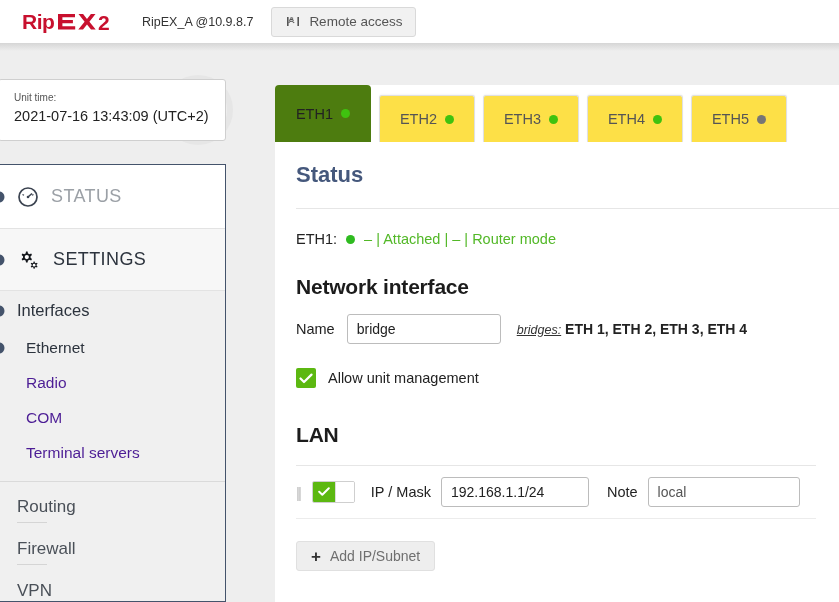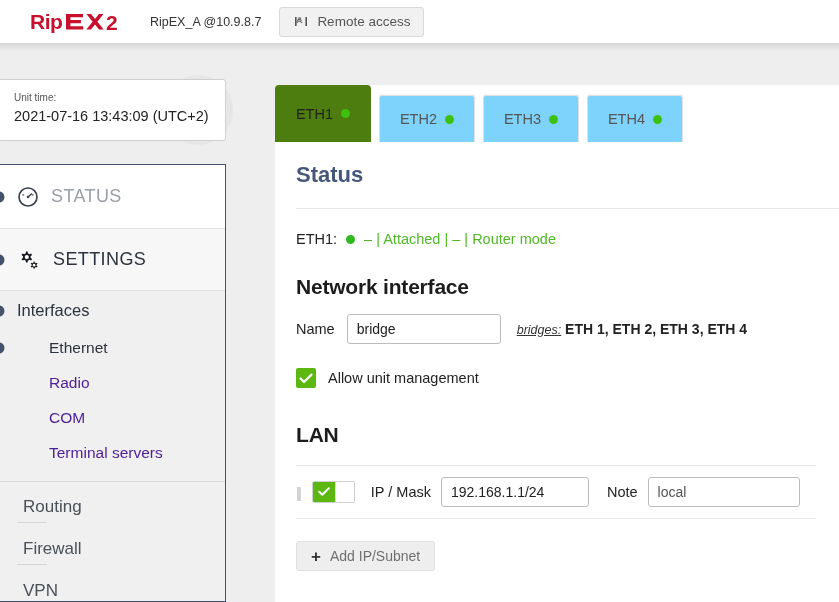--- a/index.html
+++ b/index.html
@@ -18,21 +18,21 @@
     background: #ffffff;
     display: flex; align-items: center;
     z-index: 20;
   }
   .header-shadow {
     position: absolute; top: 43px; left: 0; width: 839px; height: 8px;
     background: linear-gradient(to bottom, rgba(0,0,0,0.10), rgba(0,0,0,0));
     z-index: 19; pointer-events: none;
   }
   .logo {
-    margin-left: 30px;
+    margin-left: 22px;
     font-size: 23px; font-weight: bold; letter-spacing: -0.5px;
     color: #c8102e; line-height: 1;
     display: flex; align-items: flex-start;
   }
   .logo svg { display: block; }
   .unit-label {
     margin-left: 22px; font-size: 12.5px; color: #333; white-space: nowrap;
   }
   .remote-btn {
     margin-left: 18px;
@@ -81,25 +81,25 @@
     position: absolute; left: 0; top: 50%; transform: translate(-50%, -50%);
     width: 11px; height: 11px; border-radius: 50%;
     background: #44536b;
   }
   .nav-major { height: 63px; padding-left: 18px; font-size: 18px; letter-spacing: 0.4px; }
   .nav-major .ic { margin-right: 12px; display: flex; align-items: center; }
   .nav-status { background: #ffffff; color: #9ba0a6; }
   .nav-settings { background: #f7f7f7; color: #2c333d; border-top: 1px solid #e3e3e3; border-bottom: 1px solid #e3e3e3;}
   .nav-sub-group { background: #f0f0f0; padding-bottom: 11px; border-bottom: 1px solid #dadada; }
   .nav-interfaces { height: 39px; padding-left: 18px; font-size: 16.5px; color: #2c333d; text-align: right; }
-  .nav-sub { height: 35px; padding-left: 50px; font-size: 15.5px; }
+  .nav-sub { height: 35px; padding-left: 27px; font-size: 15.5px; }
   .nav-sub.active { color: #2c333d; }
   .nav-sub.dim { color: #4c1d95; }
   .nav-bottom { padding-top: 9px; }
-  .nav-big { height: 31px; padding-left: 24px; font-size: 17px; color: #4a5058; }
+  .nav-big { height: 31px; padding-left: 18px; font-size: 17px; color: #4a5058; }
   .nav-rule { margin-left: 18px; width: 30px; height: 1px; background: #d5d5d5; }
   .nav-gap { height: 10px; }
 
   
   .content-panel {
     position: absolute; left: 275px; top: 85px; width: 600px; height: 517px;
     background: #ffffff;
     border-top-left-radius: 4px;
     z-index: 4;
   }
@@ -120,21 +120,21 @@
     width: 9px; height: 9px; border-radius: 50%; margin-left: 8px;
     display: inline-block;
   }
   .tab-active {
     width: 96px; height: 57px;
     background: #4d7c0f; color: #222;
     border-top-left-radius: 4px; border-top-right-radius: 4px;
   }
   .tab-inactive {
     width: 96px; height: 47px; margin-top: 10px;
-    background: #7dd3fc; color: #555;
+    background: #fde047; color: #555;
     border: 1px solid #e0e0e0; border-bottom: none;
     border-top-left-radius: 3px; border-top-right-radius: 3px;
     box-shadow: 0 -1px 2px rgba(0,0,0,0.04);
     margin-left: 8px;
   }
 
   .section-title {
     color: #45587c; font-size: 22px; font-weight: bold;
     padding: 20px 0 0 21px;
   }
@@ -373,15 +373,19 @@
       <span class="dot" style="background:#3fc20f"></span>
     </div>
     <div class="tab tab-inactive">
       <span>ETH3</span>
       <span class="dot" style="background:#3fc20f"></span>
     </div>
     <div class="tab tab-inactive">
       <span>ETH4</span>
       <span class="dot" style="background:#3fc20f"></span>
     </div>
+    <div class="tab tab-inactive">
+      <span>ETH5</span>
+      <span class="dot" style="background:#767676"></span>
+    </div>
   </div>
 
 </div>
 
 </body></html>

